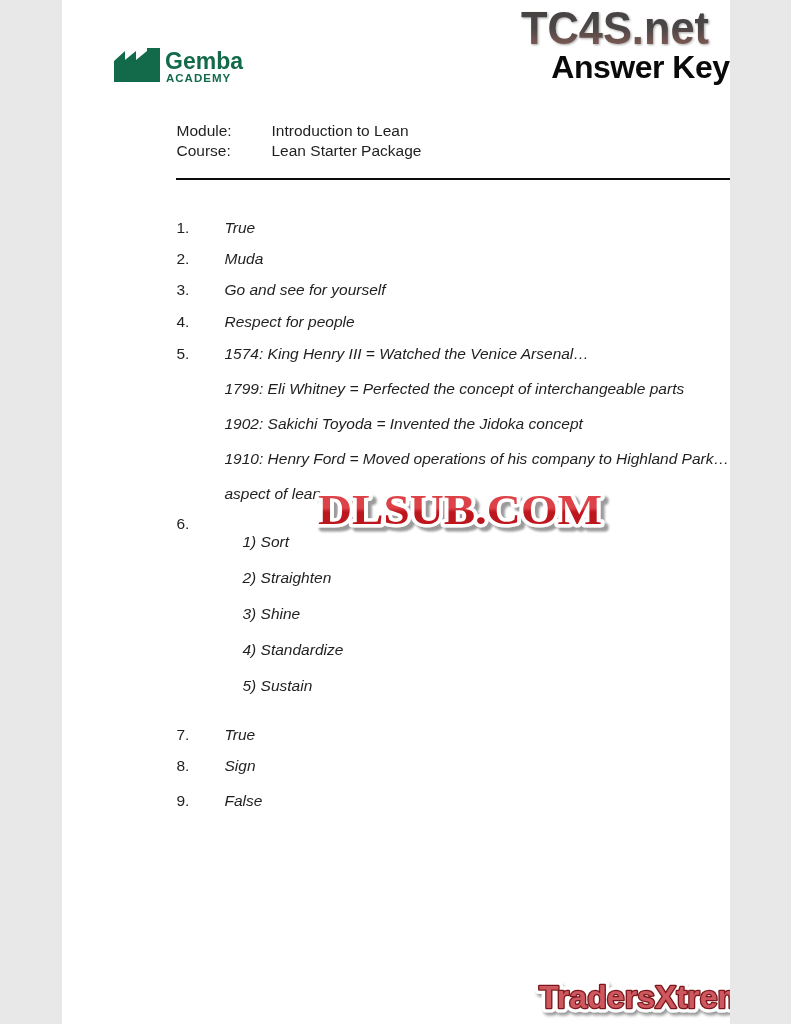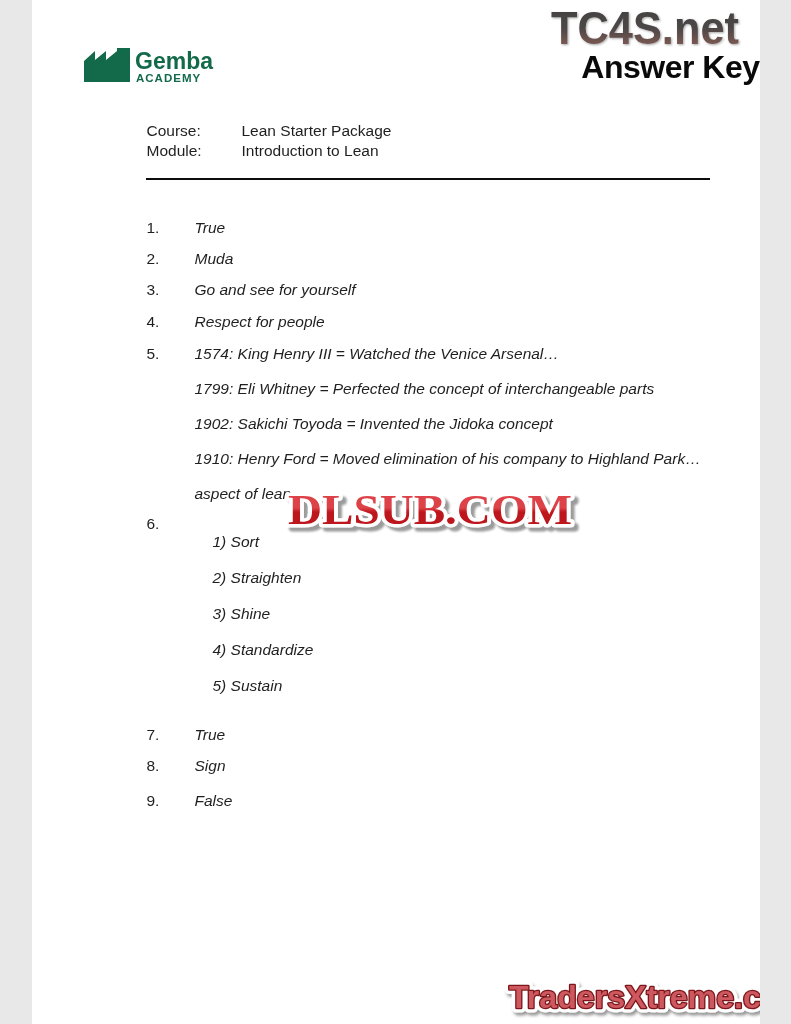--- a/index.html
+++ b/index.html
@@ -3,21 +3,21 @@
 <meta charset="utf-8">
 <style>
   :root{
     --brand-green:#136a4b;
     --text:#1f1f1f;
   }
   *{box-sizing:border-box;margin:0;padding:0;}
   html,body{background:#e8e8e8;}
   .page{
     position:relative;
-    width:728px;height:1024px;
+    width:668px;height:1024px;
     background:#ffffff;
     overflow:hidden;
     font-family:"Liberation Sans","DejaVu Sans",sans-serif;
     color:var(--text);
     margin:0 auto;
   }
   
   .logo{position:absolute;left:50px;top:42px;}
   .page-title{
     position:absolute;left:60px;right:0;top:49px;
@@ -78,26 +78,26 @@
         <filter id="tc4sShadow" x="-20%" y="-20%" width="140%" height="140%">
           <feDropShadow dx="1" dy="1" stdDeviation="0.8" flood-color="#000000" flood-opacity="0.35"></feDropShadow>
         </filter>
       </defs>
       <text x="97" y="43" text-anchor="middle" textLength="188" lengthAdjust="spacingAndGlyphs" font-family="Liberation Sans, sans-serif" font-weight="bold" font-size="46" fill="url(#tc4sGrad)" filter="url(#tc4sShadow)">TC4S.net</text>
     </svg>
   </div>
 
   <div class="meta">
     <div class="meta-row">
+      <span class="meta-label">Module:</span>
+      <span class="meta-value">Introduction to Lean</span>
+    </div>
+    <div class="meta-row">
       <span class="meta-label">Course:</span>
       <span class="meta-value">Lean Starter Package</span>
-    </div>
-    <div class="meta-row">
-      <span class="meta-label">Module:</span>
-      <span class="meta-value">Introduction to Lean</span>
     </div>
   </div>
 
   <div class="divider"></div>
 
   <div class="answers">
 
     <div class="arow">
       <span class="anum">1.</span>
       <div class="atext">
@@ -125,21 +125,21 @@
         <p>Respect for people</p>
       </div>
     </div>
 
     <div class="arow multi">
       <span class="anum">5.</span>
       <div class="atext">
         <p>1574: King Henry III = Watched the Venice Arsenal…</p>
         <p>1799: Eli Whitney = Perfected the concept of interchangeable parts</p>
         <p>1902: Sakichi Toyoda = Invented the Jidoka concept</p>
-        <p>1910: Henry Ford = Moved elimination of his company to Highland Park…</p>
+        <p>1910: Henry Ford = Moved operations of his company to Highland Park…</p>
         <p>aspect of lean</p>
       </div>
     </div>
 
     <div class="arow tight">
       <span class="anum">6.</span>
       <div class="atext">
         <p>1) Sort</p>
         <p>2) Straighten</p>
         <p>3) Shine</p>

